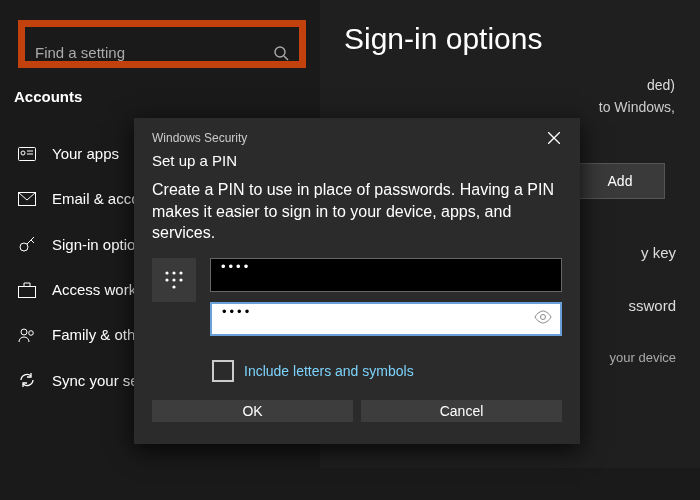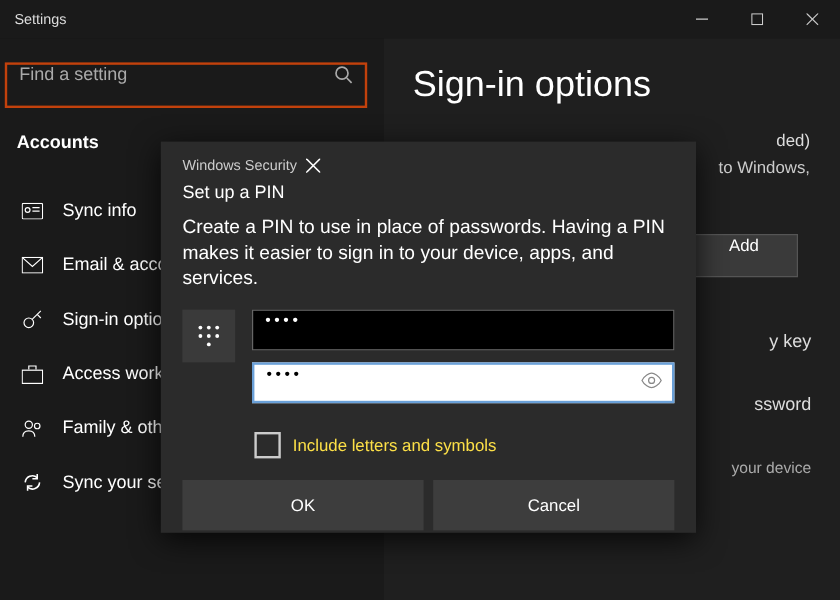--- a/index.html
+++ b/index.html
@@ -5,79 +5,58 @@
   html,body{margin:0;padding:0;width:700px;height:500px;background:#000;font-family:"Segoe UI",Arial,sans-serif;color:#fff;overflow:hidden;}
   .window{width:700px;height:500px;background:#1a1a1a;position:relative;}
   .titlebar{height:32px;display:flex;align-items:center;justify-content:space-between;background:#1a1a1a;}
   .titlebar-left{padding-left:12px;font-size:12px;color:#ddd;}
   .titlebar-right{display:flex;}
   .titlebar-btn{width:46px;height:32px;display:flex;align-items:center;justify-content:center;color:#ccc;font-size:12px;}
   .body{display:flex;height:468px;}
   .sidebar{width:320px;background:#1a1a1a;padding:10px 0 0 0;box-sizing:border-box;}
   .home-row{display:flex;align-items:center;padding:10px 18px;font-size:15px;}
   .home-row .icon{margin-right:16px;}
-  .searchbox{margin:10px 14px 14px 4px;height:34px;border:2px solid #c2410c;display:flex;align-items:flex-start;justify-content:space-between;padding:0 10px;color:#aaa;font-size:15px;}
+  .searchbox{margin:10px 14px 14px 18px;height:34px;border:7px solid #c2410c;display:flex;align-items:flex-end;justify-content:space-between;padding:0 10px;color:#aaa;font-size:15px;}
   .section-hdr{font-weight:600;font-size:15px;padding:6px 14px 12px 14px;}
   .nav{margin-top:14px;}
   .nav-item{display:flex;align-items:center;padding:14px 18px;font-size:15px;color:#fff;}
   .nav-item .icon{margin-right:16px;width:18px;display:flex;justify-content:center;}
   .main{flex:1;background:#1f1f1f;padding:0;}
   .main-inner{padding:16px 24px;}
   .main h1{font-weight:400;font-size:30px;margin:6px 0 20px 0;}
   .pin-item{border:1px solid transparent;padding:0;}
-  .add-btn{width:88px;height:34px;background:#3a3a3a;border:1px solid #555;color:#fff;font-size:14px;display:flex;align-items:flex-start;justify-content:center;margin-left:auto;margin-right:10px;}
+  .add-btn{width:88px;height:34px;background:#3a3a3a;border:1px solid #555;color:#fff;font-size:14px;display:flex;align-items:center;justify-content:center;margin-left:auto;margin-right:10px;}
   .other-item{margin-top:26px;font-size:15px;color:#ddd;}
   .other-sub{font-size:13px;color:#aaa;margin-top:2px;}
   
   .overlay{position:absolute;left:0;top:0;width:700px;height:500px;pointer-events:none;}
   .dialog{position:absolute;left:134px;top:118px;width:446px;height:326px;background:#2b2b2b;box-shadow:0 6px 24px rgba(0,0,0,.8);pointer-events:auto;}
-  .dlg-titlebar{display:flex;justify-content:flex-start;align-items:center;padding:10px 12px 0 18px;}
+  .dlg-titlebar{display:flex;justify-content:space-between;align-items:center;padding:10px 12px 0 18px;}
   .dlg-app{font-size:12px;color:#ccc;}
   .dlg-close{color:#fff;font-size:14px;padding:4px 8px;}
   .dlg-h{font-size:15px;font-weight:400;padding:4px 18px 10px 18px;}
   .dlg-desc{font-size:16px;color:#ffffff;padding:0 18px 14px 18px;line-height:1.35;}
   .pin-row{display:flex;align-items:flex-start;padding:0 18px 10px 18px;}
   .keypad{width:44px;height:44px;background:#3a3a3a;display:flex;align-items:center;justify-content:center;margin-right:14px;}
   .fields{flex:1;}
   .pin-input{width:100%;height:34px;background:#000;border:1px solid #666;color:#fff;padding:0 10px;box-sizing:border-box;letter-spacing:3px;font-size:13px;margin-bottom:10px;}
   .pin-input.confirm{background:#fff;color:#000;border:2px solid #6aa0d8;position:relative;}
   .confirm-wrap{position:relative;}
   .eye{position:absolute;right:10px;top:8px;color:#666;font-size:14px;}
-  .chk-row{display:flex;align-items:center;padding:4px 18px 18px 78px;font-size:14px;color:#fde047;}
+  .chk-row{display:flex;align-items:center;padding:4px 18px 18px 78px;font-size:14px;color:#7dd3fc;}
   .chk-row .box{width:18px;height:18px;border:2px solid #ccc;margin-right:10px;}
   .dlg-buttons{display:flex;gap:8px;padding:0 18px 16px 18px;}
-  .dlg-btn{flex:1;height:42px;background:#3d3d3d;color:#fff;display:flex;align-items:center;justify-content:center;font-size:14px;}
+  .dlg-btn{flex:1;height:22px;background:#3d3d3d;color:#fff;display:flex;align-items:center;justify-content:center;font-size:14px;}
   svg{display:block;}
 </style>
 </head>
 <body>
 
 <div class="window">
 
-  <div class="titlebar">
-    <div class="titlebar-left">Settings</div>
-    <div class="titlebar-right">
-      <div class="titlebar-btn">
-        <svg width="10" height="10">
-            <line x1="0" y1="5" x2="10" y2="5" stroke="#ccc" stroke-width="1"></line>
-          </svg>
-      </div>
-      <div class="titlebar-btn">
-        <svg width="10" height="10">
-            <rect x="0.5" y="0.5" width="9" height="9" fill="none" stroke="#ccc" stroke-width="1"></rect>
-          </svg>
-      </div>
-      <div class="titlebar-btn">
-        <svg width="10" height="10">
-            <line x1="0" y1="0" x2="10" y2="10" stroke="#ccc"></line>
-            <line x1="10" y1="0" x2="0" y2="10" stroke="#ccc"></line>
-          </svg>
-      </div>
-    </div>
-  </div>
 
   <div class="body">
 
     <div class="sidebar">
 
       <div class="searchbox">
         <span>Find a setting</span>
         <span>
           <svg width="16" height="16" viewBox="0 0 16 16">
               <circle cx="7" cy="7" r="5" fill="none" stroke="#aaa" stroke-width="1.4"></circle>
@@ -91,21 +70,21 @@
       <div class="nav">
         <div class="nav-item">
           <span class="icon">
               <svg width="18" height="14" viewBox="0 0 18 14">
                 <rect x="0.5" y="0.5" width="17" height="13" rx="1" fill="none" stroke="#fff"></rect>
                 <circle cx="5" cy="6" r="2" fill="none" stroke="#fff"></circle>
                 <line x1="9" y1="4" x2="15" y2="4" stroke="#fff"></line>
                 <line x1="9" y1="7" x2="15" y2="7" stroke="#fff"></line>
               </svg>
             </span>
-          <span>Sync info</span>
+          <span>Your apps</span>
         </div>
         <div class="nav-item">
           <span class="icon">
               <svg width="18" height="14" viewBox="0 0 18 14">
                 <rect x="0.5" y="0.5" width="17" height="13" fill="none" stroke="#fff"></rect>
                 <path d="M0.5 0.5 L9 8 L17.5 0.5" fill="none" stroke="#fff"></path>
               </svg>
             </span>
           <span>Email &amp; accounts</span>
         </div>

